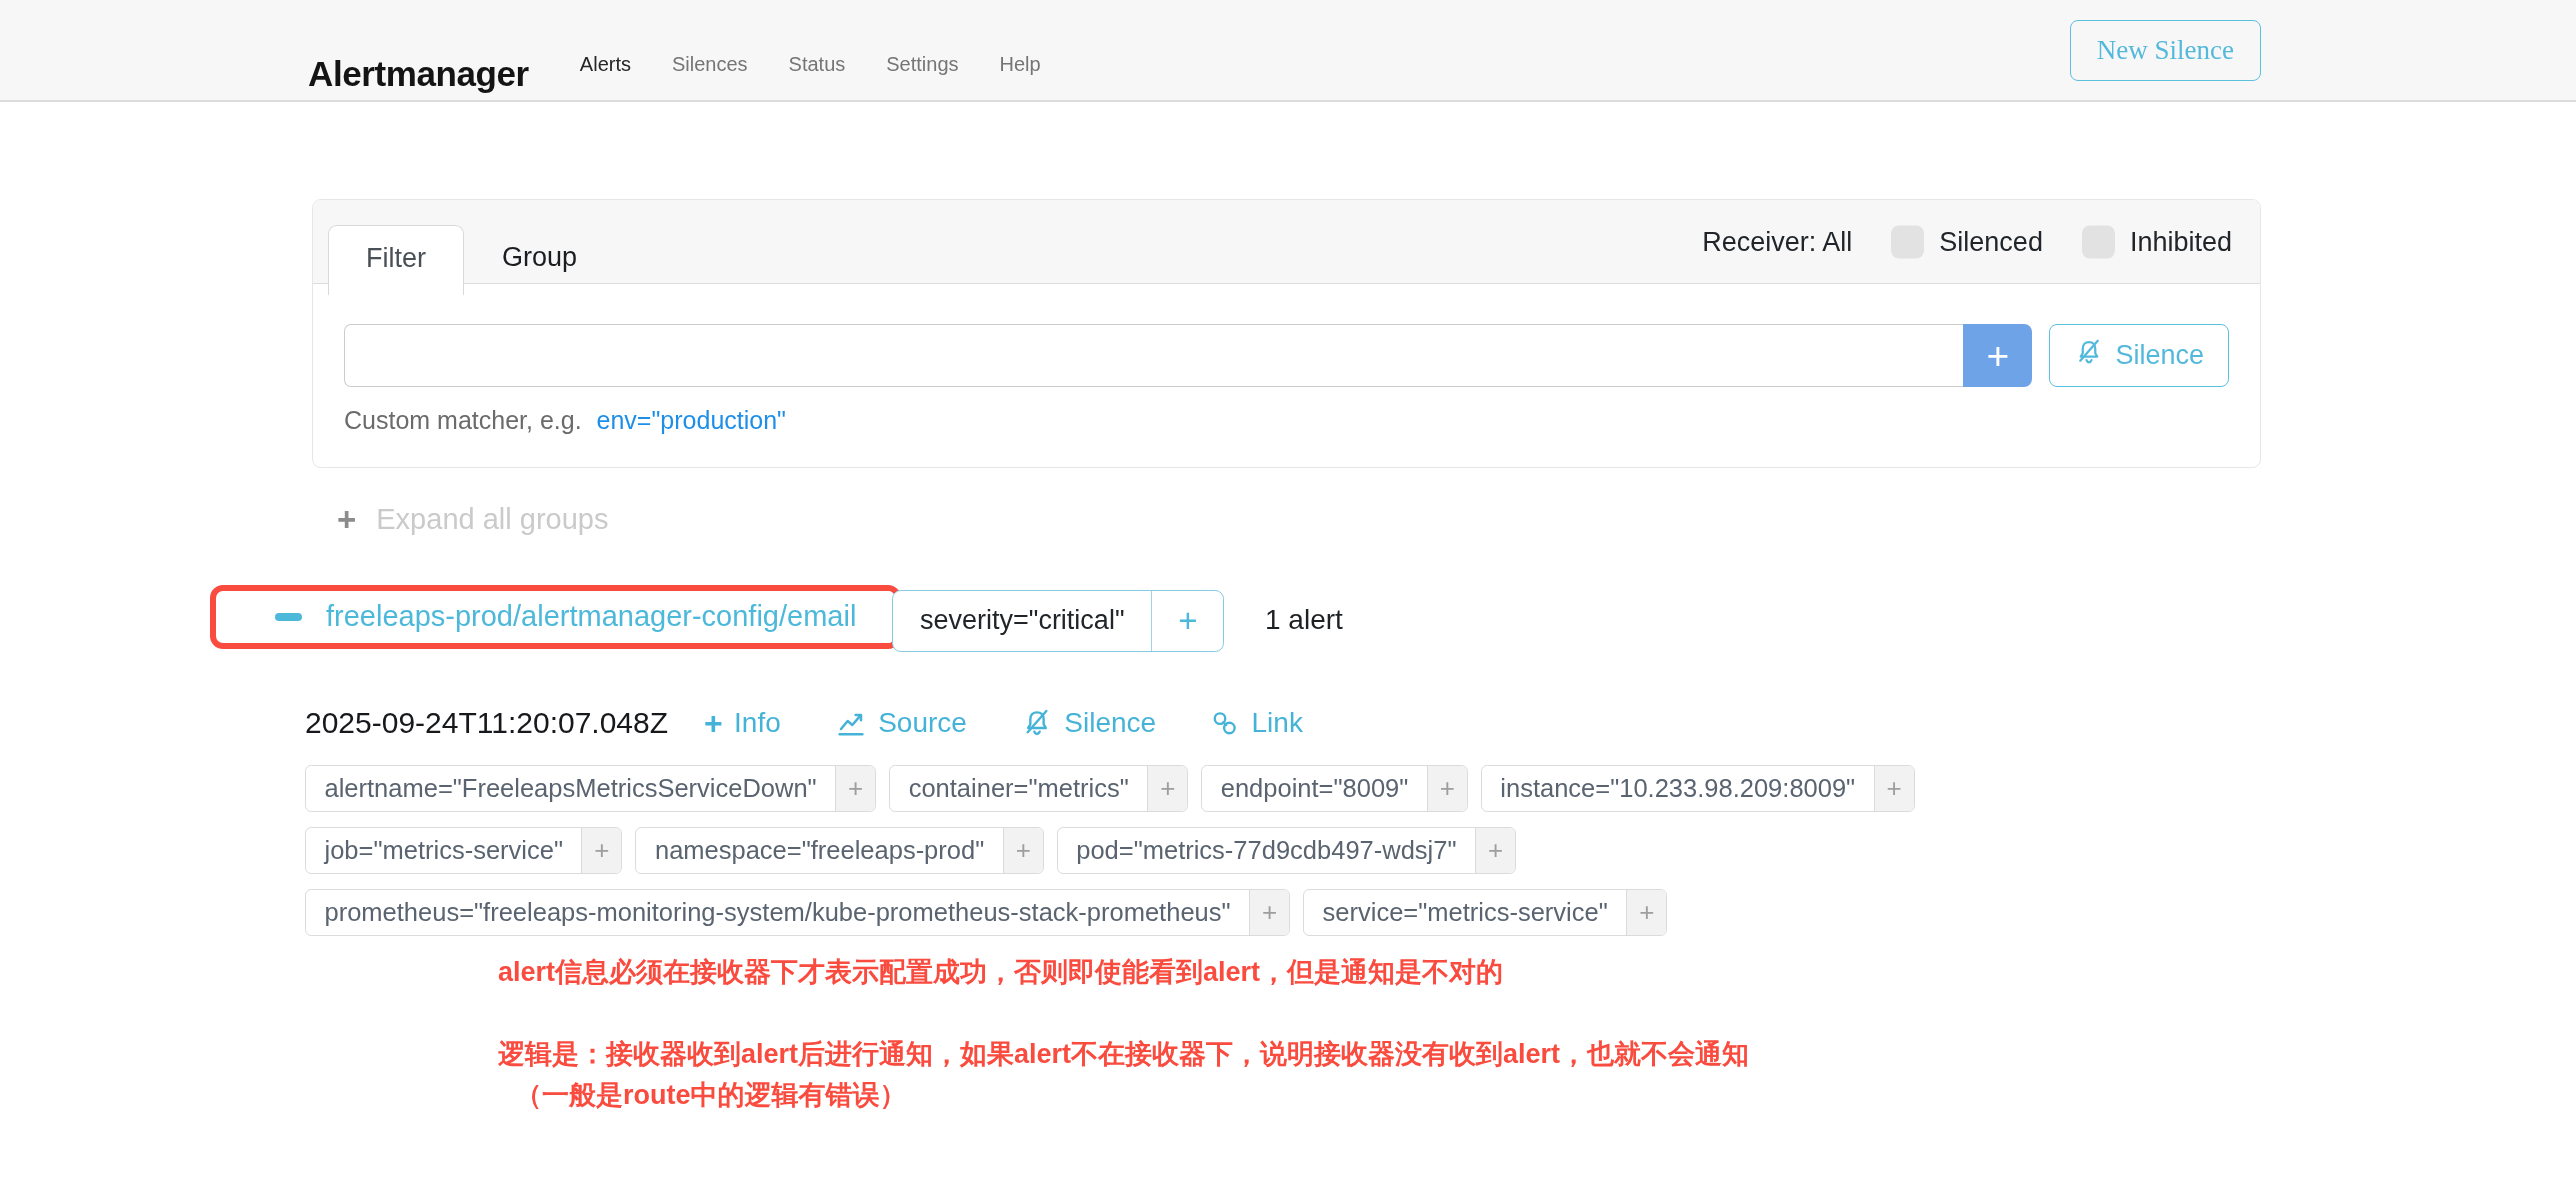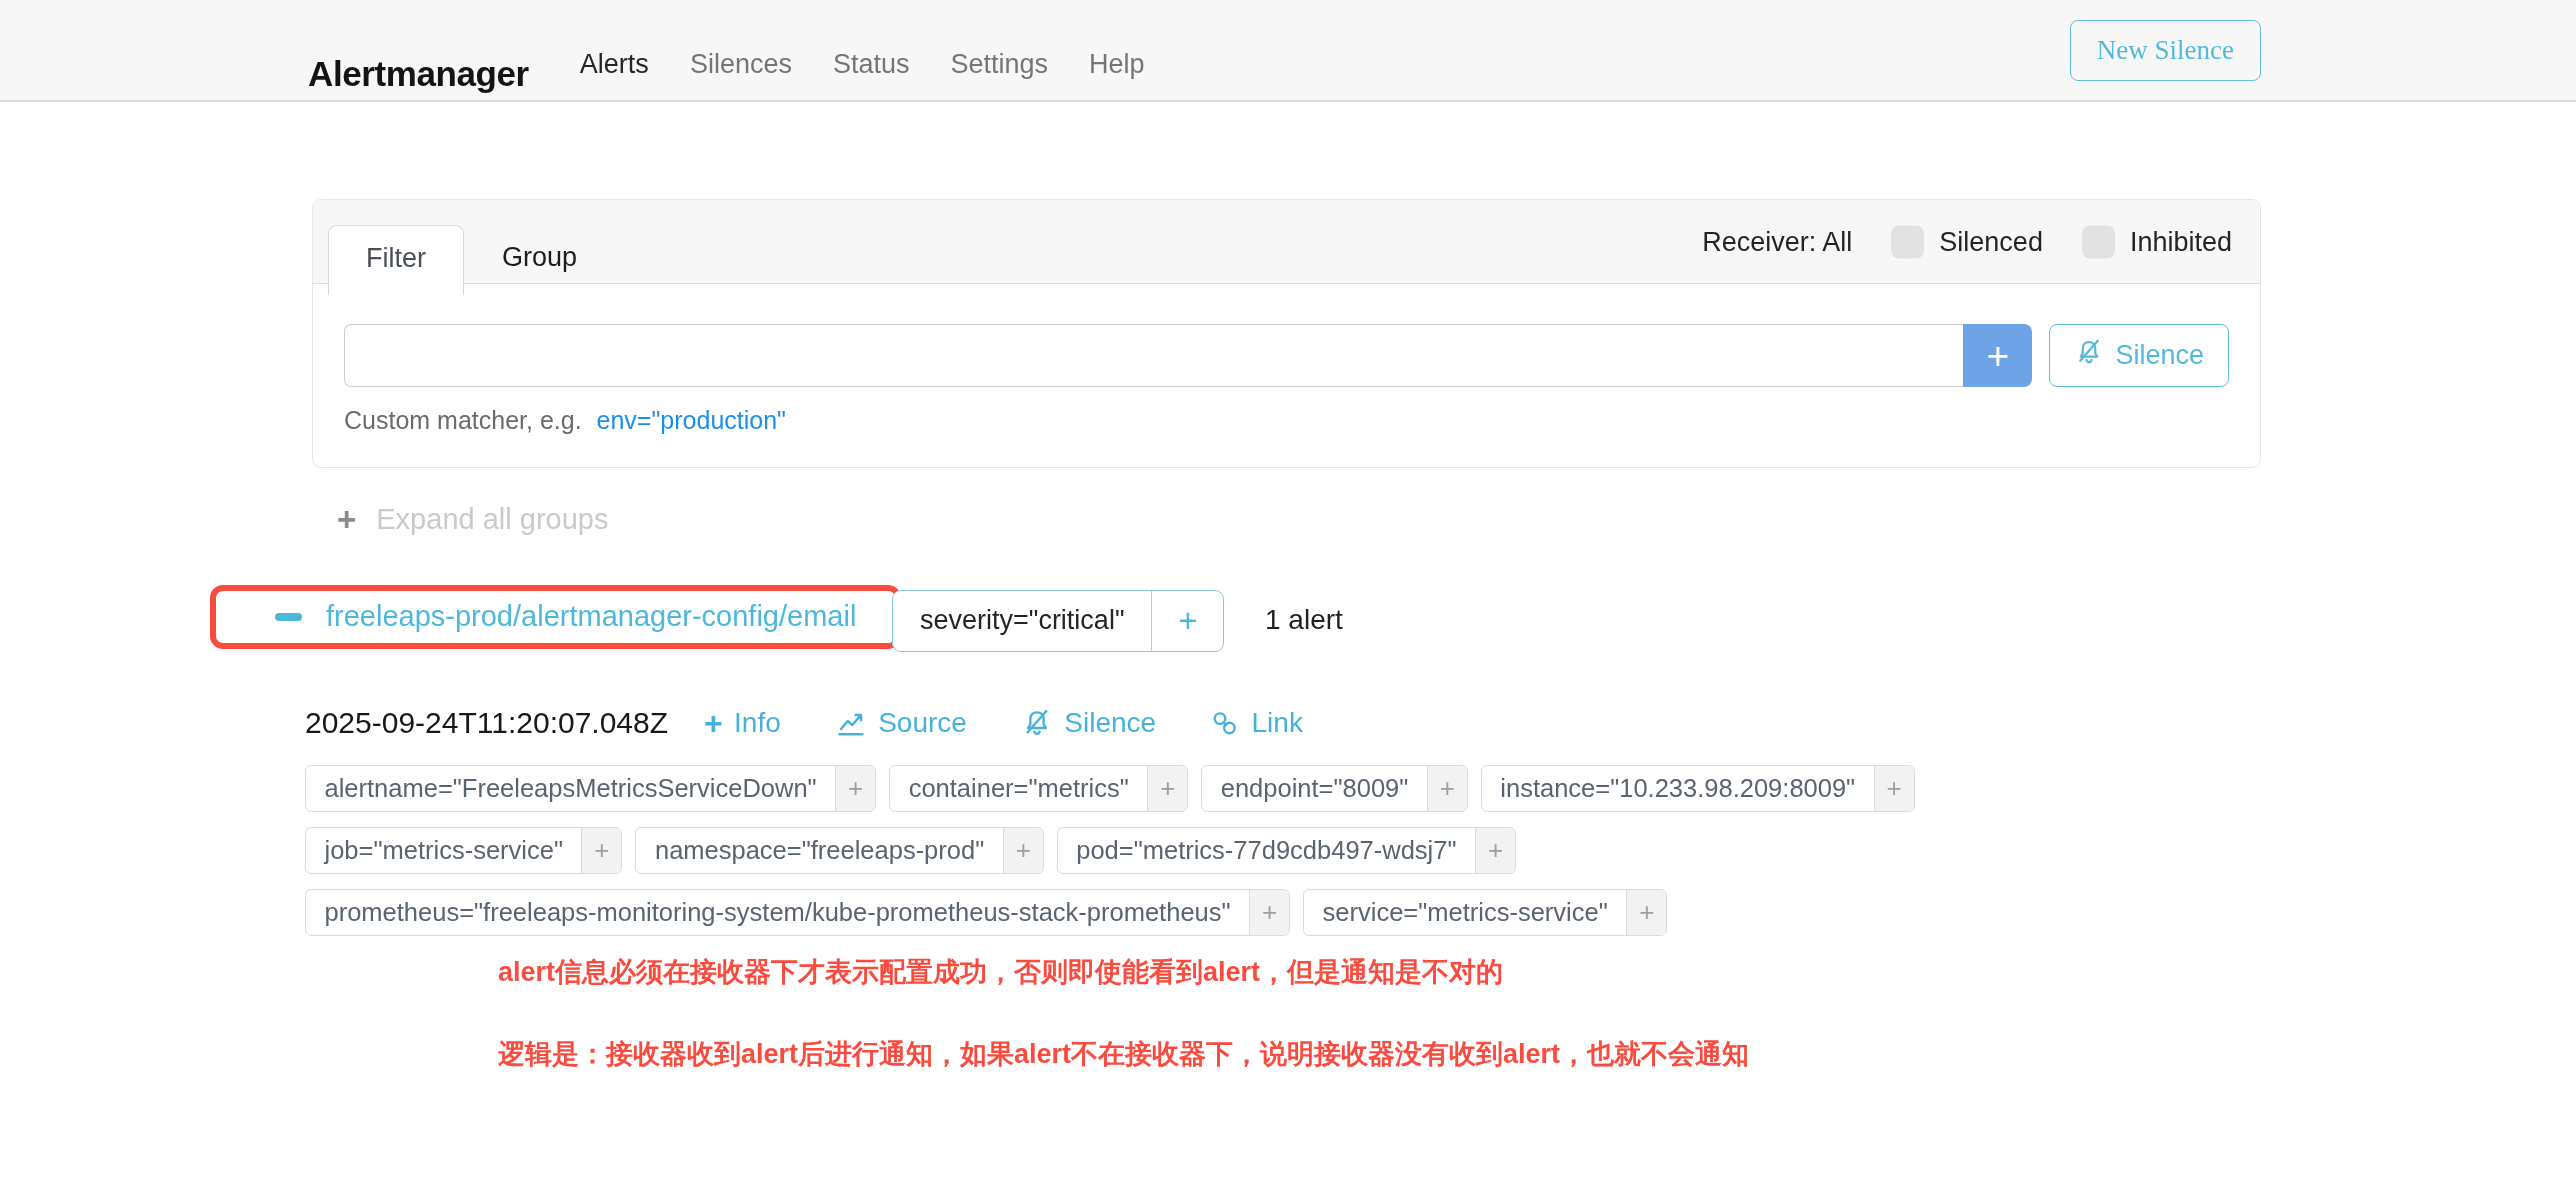--- a/index.html
+++ b/index.html
@@ -6,21 +6,21 @@
   html, body { width: 2576px; height: 1184px; background: #ffffff; overflow: hidden; }
   body { font-family: "Liberation Sans", "DejaVu Sans", sans-serif; color: #212529; }
 
   
   .navbar {
     height: 102px; background: #f7f7f7; border-bottom: 2.6px solid #dcdcdc;
     display: flex; align-items: center; padding: 0 315px 0 308px;
   }
   .brand { font-size: 35px; font-weight: 600; color: #141414; margin-right: 51px; letter-spacing: -0.4px; margin-top: 48px; }
   .nav-items { display: flex; align-items: center; gap: 41px; }
-  .nav-item { font-size: 27px; color: #757575; cursor: pointer; margin-top: 28px; }
+  .nav-item { font-size: 20px; color: #757575; cursor: pointer; margin-top: 28px; }
   .nav-item.active { color: #262626; }
   .nav-spacer { flex: 1; }
   .btn-new-silence {
     background: transparent; border: 1.8px solid #5bc0de; color: #53b9dc;
     font-size: 27px; padding: 14px 26px; border-radius: 8px; cursor: pointer;
     font-family: Liberation Serif, serif;
   }
 
   
   .card {
@@ -284,15 +284,16 @@
       <span class="chip-plus">+</span>
     </span>
     <span class="chip">
       <span class="chip-label">service="metrics-service"</span>
       <span class="chip-plus">+</span>
     </span>
   </div>
 
   <div class="abs red-note note-2">alert信息必须在接收器下才表示配置成功，否则即使能看到alert，但是通知是不对的</div>
   <div class="abs red-note note-3">逻辑是：接收器收到alert后进行通知，如果alert不在接收器下，说明接收器没有收到alert，也就不会通知</div>
+  <div class="abs red-note note-4">（一般是route中的逻辑有错误）</div>
 
 </div>
 
 
 </body></html>

